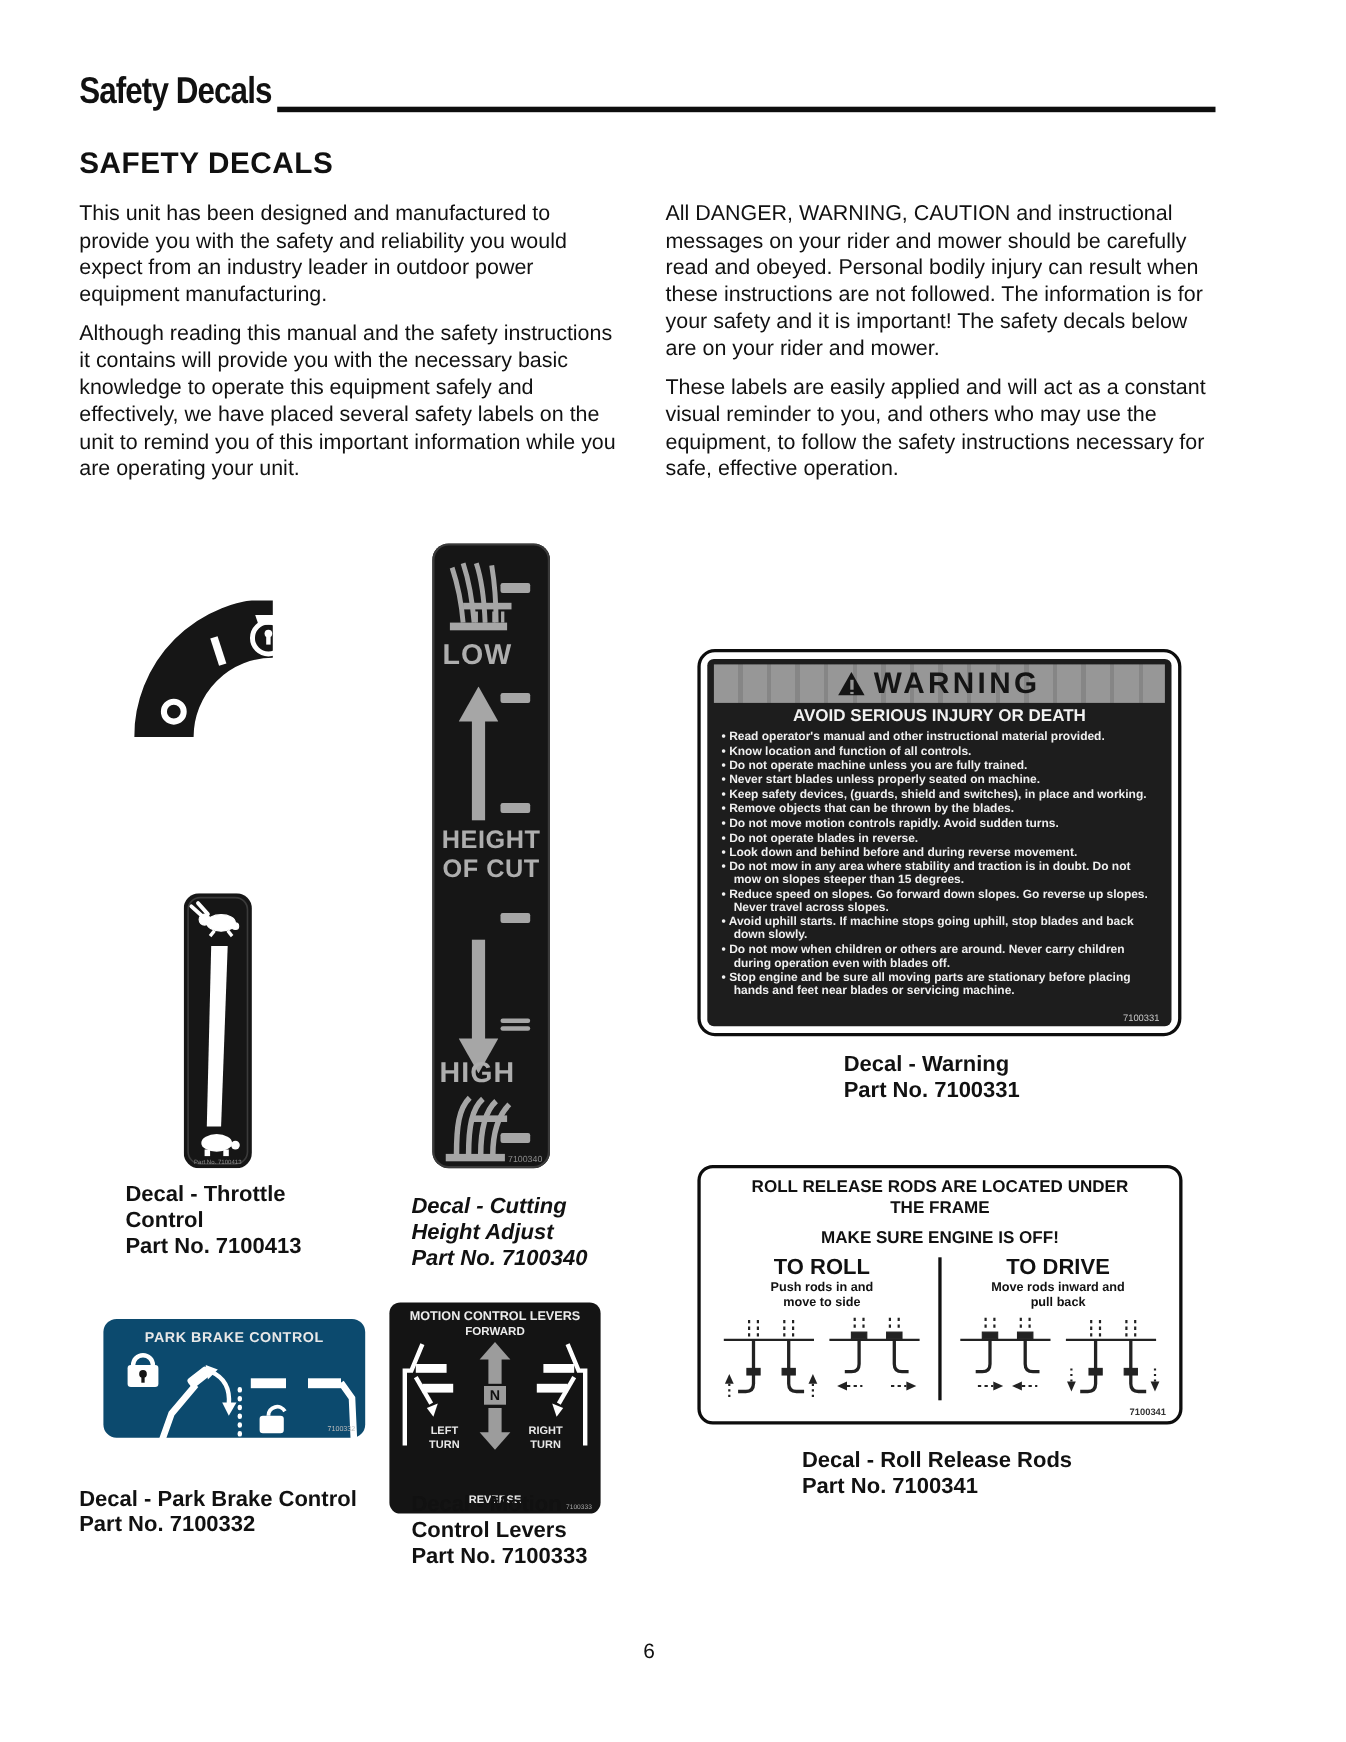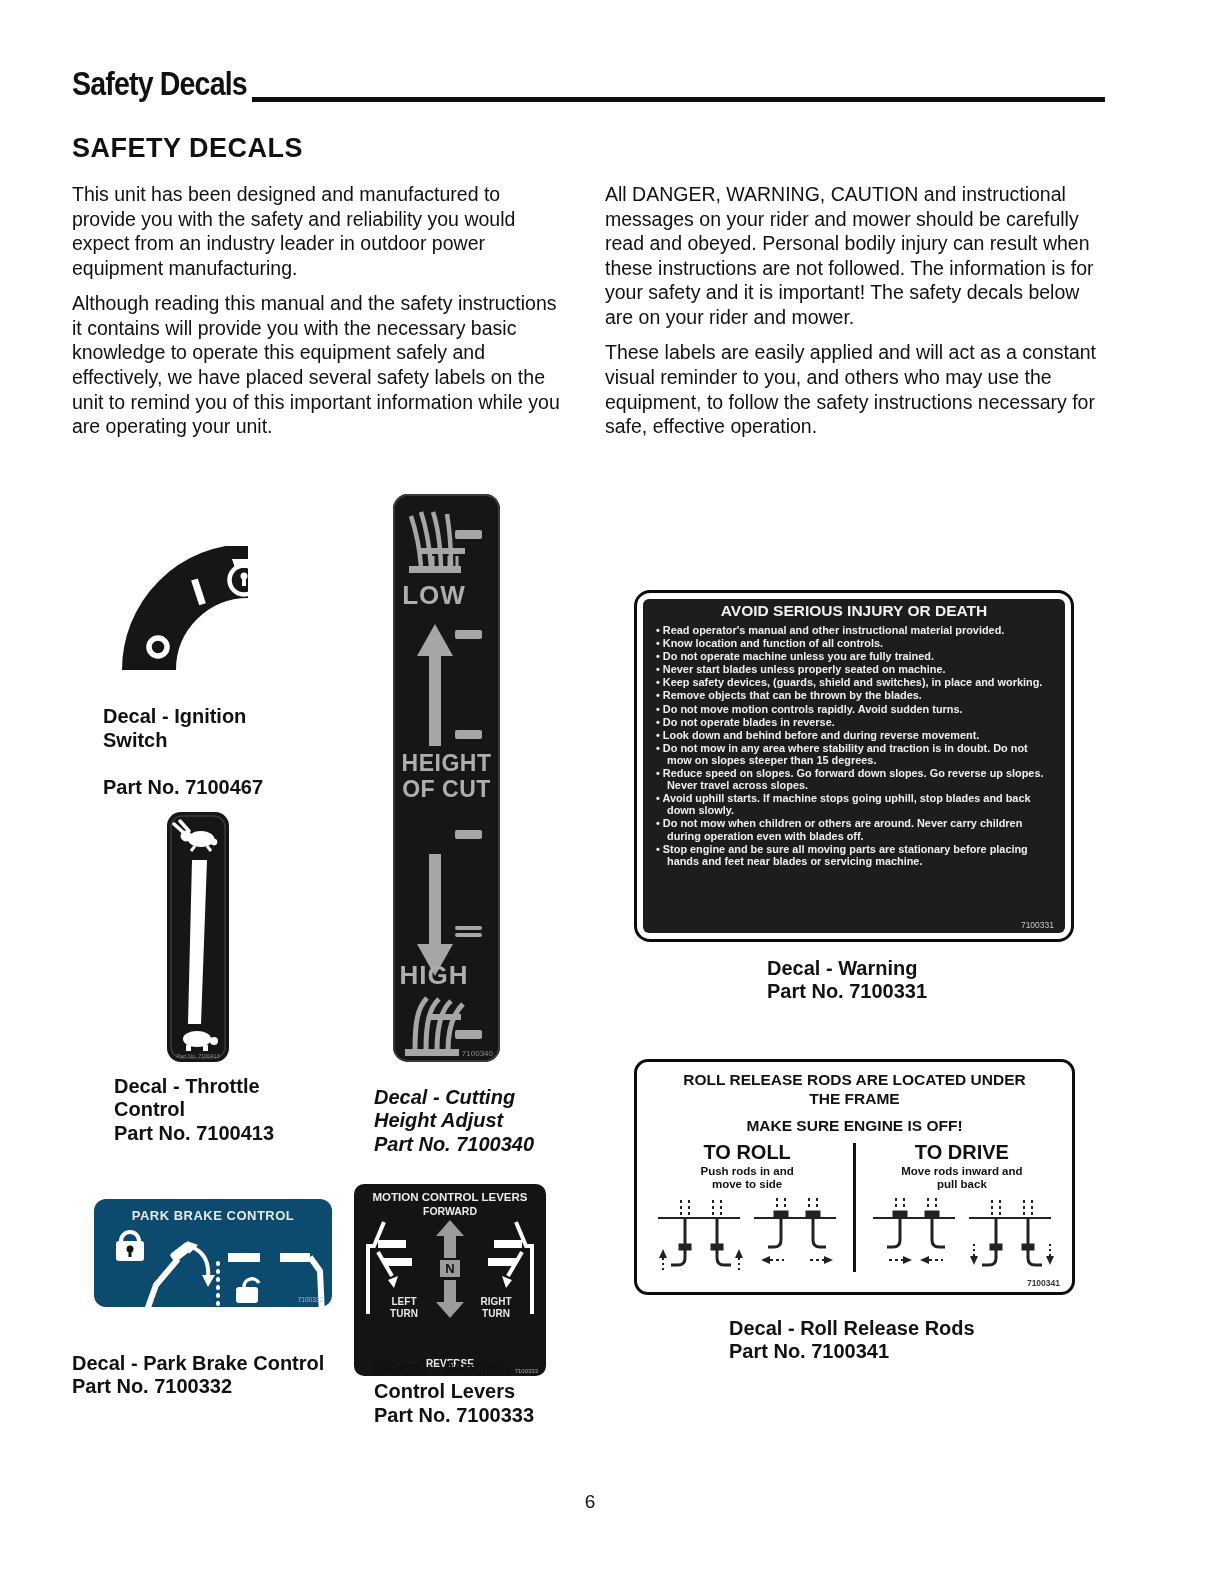--- a/index.html
+++ b/index.html
@@ -111,25 +111,20 @@
     <svg width="155" height="130" viewBox="0 0 155 130">
       <path d="M 27,124 A 99,99 0 0 1 126,25" stroke="#161616" stroke-width="54" fill="none"></path>
       <circle cx="36" cy="101" r="9" stroke="#fff" stroke-width="5.5" fill="none"></circle>
       <rect x="73" y="33" width="7" height="26" fill="#fff" transform="rotate(-18 76 46)"></rect>
       <path d="M110,13 h24 l-3,9 h-18 z" fill="#fff"></path>
       <circle cx="122" cy="34" r="14.5" stroke="#fff" stroke-width="4.5" fill="none"></circle>
       <circle cx="122" cy="30" r="3.5" fill="#fff"></circle>
       <rect x="120" y="31" width="4" height="9" fill="#fff"></rect>
     </svg>
   </div>
-  <div class="caption ml" style="left:103px;top:682px;">
-    <span class="ml">Decal - Ignition
-Switch</span><br>
-    <span>Part No. 7100467</span>
-  </div>
 
   <div class="decal cut-decal">
     <svg class="arrow-svg" style="left:14px;top:12px;" width="62" height="72" viewBox="0 0 62 72">
       <g stroke="#a6a6a6" stroke-width="4.5" fill="none">
         <path d="M14,60 C12,36 8,22 4,10"></path>
           <path d="M24,60 C22,34 18,18 14,6"></path>
         <path d="M34,60 C33,34 30,18 26,6"></path>
           <path d="M44,60 C44,36 42,20 40,8"></path>
       </g>
       <rect x="14" y="42" width="44" height="6" fill="#a6a6a6"></rect>
@@ -205,20 +200,27 @@
     </svg>
   </div>
   <div class="caption" style="left:114px;top:1075px;">
     <span class="ml">Decal - Throttle
 Control</span><br>
     <span>Part No. 7100413</span>
   </div>
 
   <div class="decal warning-decal">
     <div class="warning-inner">
+      <div class="warn-banner">
+        <span class="warn-tri">
+            <i></i>
+            <b></b>
+          </span>
+        <span class="word">WARNING</span>
+      </div>
       <div class="warn-sub">AVOID SERIOUS INJURY OR DEATH</div>
       <div class="warn-list">
           <div class="warn-bullet">Read operator's manual and other instructional material provided.</div>
           <div class="warn-bullet">Know location and function of all controls.</div>
           <div class="warn-bullet">Do not operate machine unless you are fully trained.</div>
           <div class="warn-bullet">Never start blades unless properly seated on machine.</div>
           <div class="warn-bullet">Keep safety devices, (guards, shield and switches), in place and working.</div>
           <div class="warn-bullet">Remove objects that can be thrown by the blades.</div>
           <div class="warn-bullet">Do not move motion controls rapidly. Avoid sudden turns.</div>
           <div class="warn-bullet">Do not operate blades in reverse.</div>

